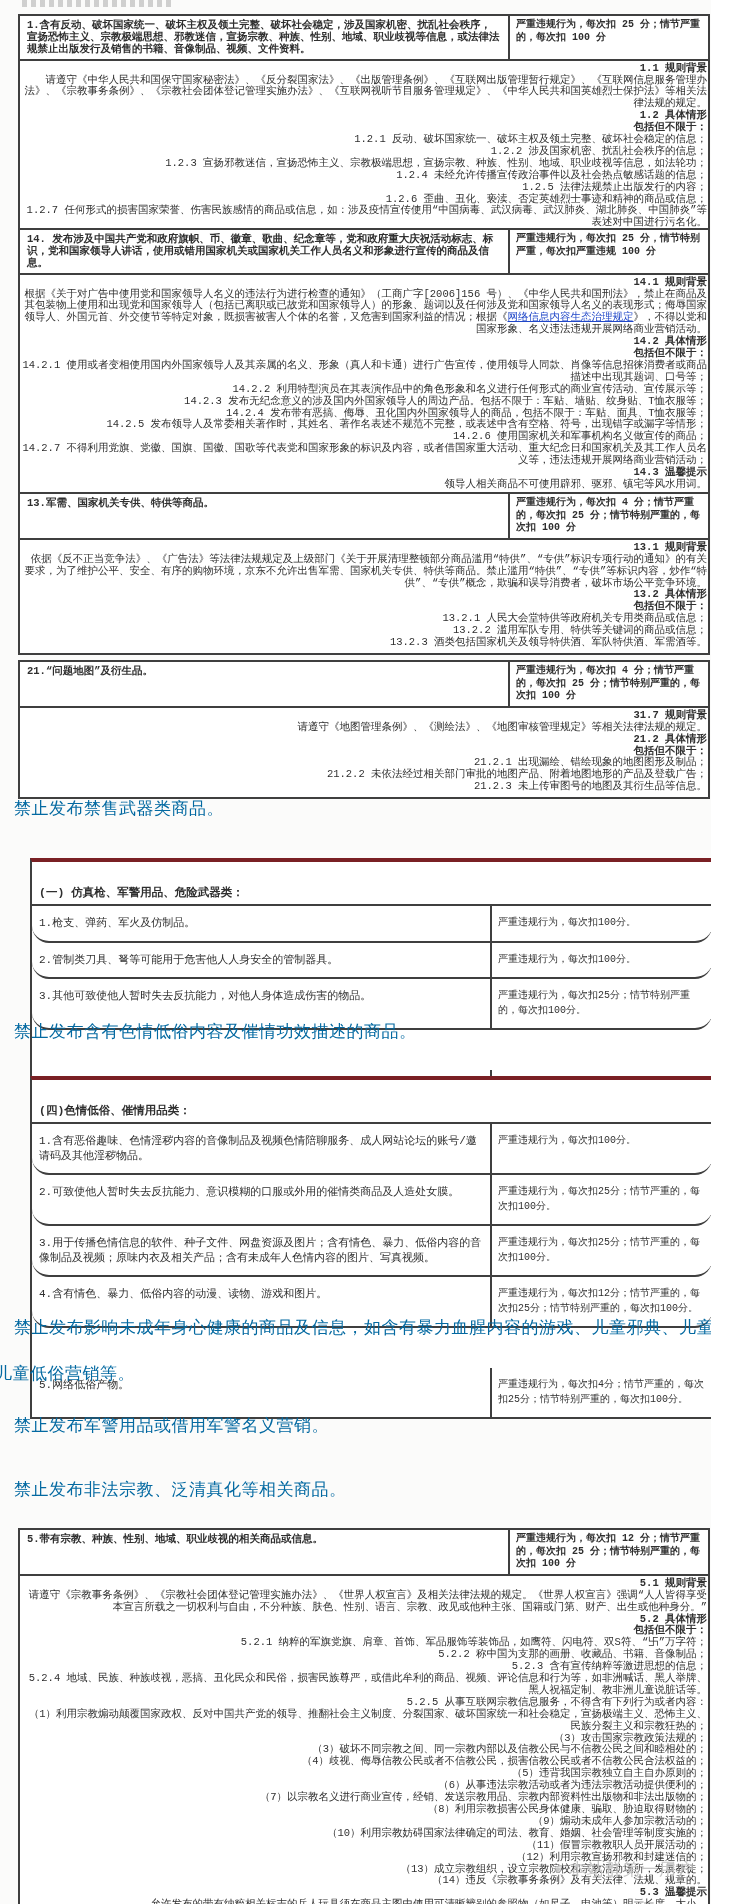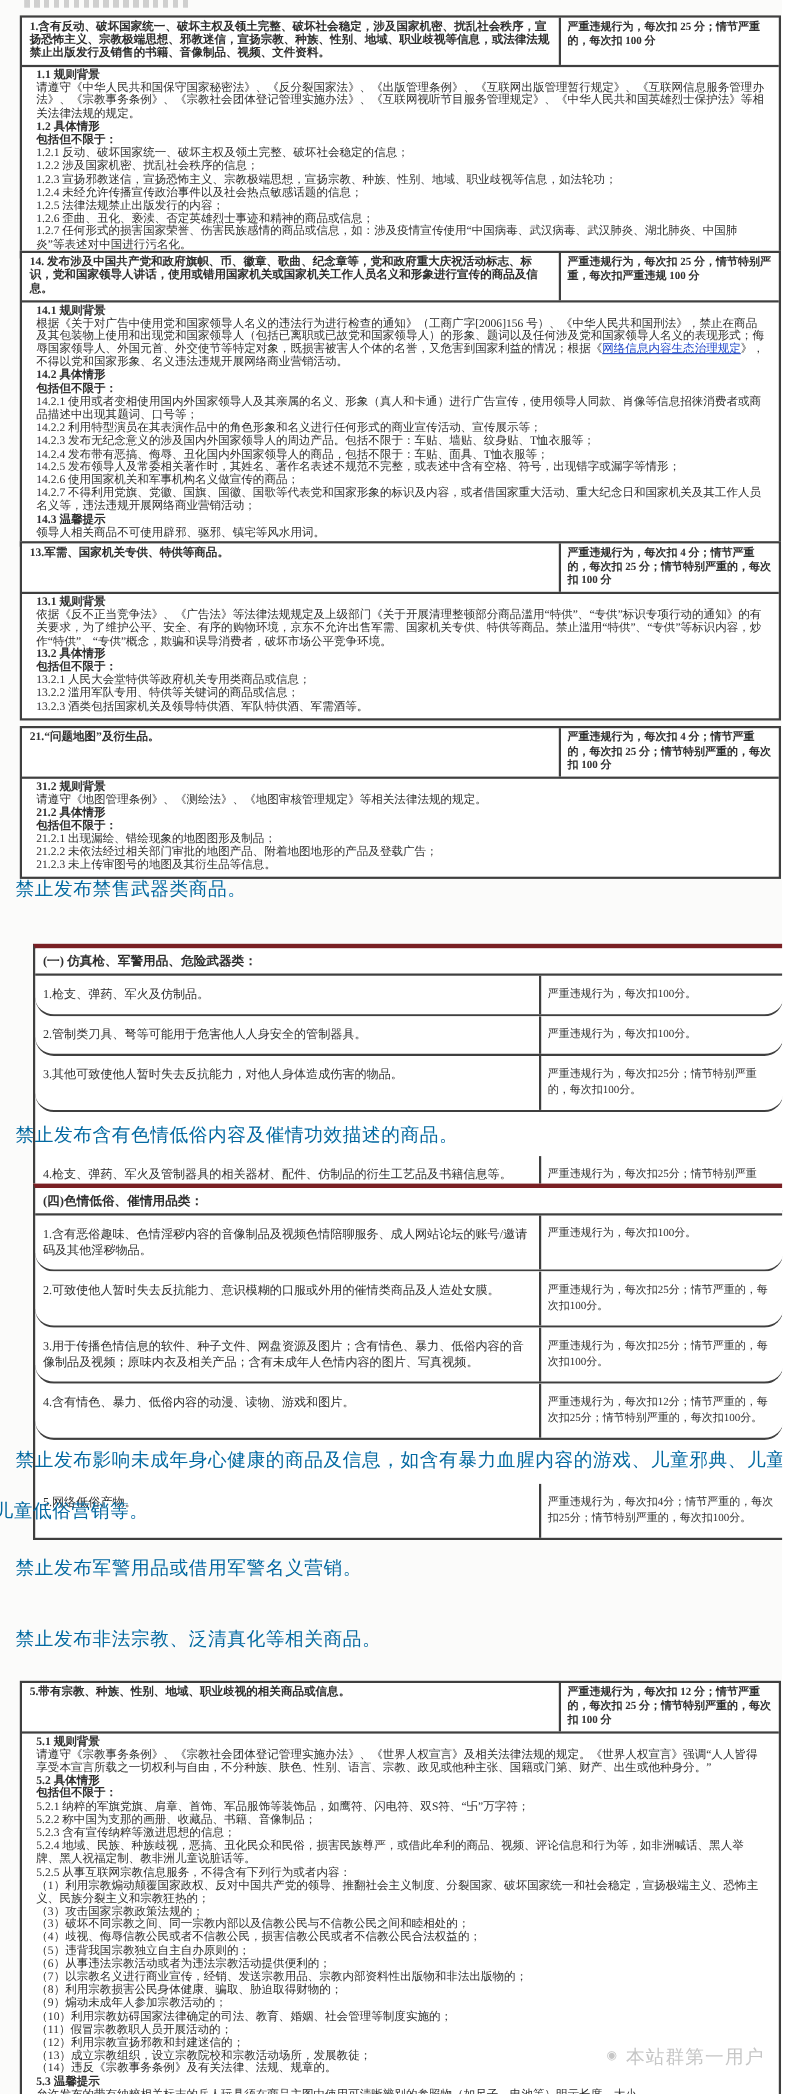--- a/index.html
+++ b/index.html
@@ -1,34 +1,34 @@
 <!DOCTYPE html>
 <html><head>
 <meta charset="utf-8">
 <style>
   html,body{margin:0;padding:0;background:#ffffff;}
   .page{position:relative;width:711px;height:1904px;overflow:hidden;background:#fbfbfa;
-        font-family:Liberation Serif, serif;color:#2f2f2f;}
+        font-family:Liberation Mono, monospace;color:#2f2f2f;}
   .top-clip{position:absolute;left:22px;top:0;width:150px;height:7px;opacity:.45;
         background:repeating-linear-gradient(90deg,#9a9a9a 0 5px,transparent 5px 9px);}
   
   .rule-table{position:absolute;left:18px;width:692px;box-sizing:border-box;
         border:2px solid #3f3f3f;background:#fff;}
   .summary-row{display:flex;border-bottom:2px solid #3f3f3f;font-weight:bold;}
   .cell-desc{width:490px;box-sizing:border-box;padding:3px 7px;border-right:2px solid #3f3f3f;
         font-size:10.5px;line-height:12.2px;}
   .cell-penalty{flex:1;padding:3px 6px;font-size:10px;line-height:12.6px;}
-  .details{padding:2px 13px 4px;font-size:10.5px;line-height:11.9px;}
+  .details{padding:2px 1px 4px;font-size:10.5px;line-height:11.9px;text-align:right;}
   .detail-line{margin:0;}
   .bold{font-weight:bold;}
   .link{color:#2047c8;text-decoration:underline;cursor:pointer;}
   
   .cat-table{position:absolute;left:30px;width:684px;box-sizing:border-box;background:#fff;
         border:2px solid #3f3f3f;border-top:4px solid #7a2024;font-size:11px;}
-  .cat-title{font-weight:bold;padding:4px 7px;border-bottom:2px solid #3f3f3f;font-size:11.5px;}
+  .cat-title{font-weight:bold;padding:4px 7px;border-bottom:2px solid #3f3f3f;font-size:11.5px;margin-top:19px;}
   .cat-row{display:flex;border-bottom:2px solid #3f3f3f;border-radius:17px;}
   .cat-row:last-child{border-bottom:none;margin-top:40px;}
   .cat-item{width:460px;box-sizing:border-box;padding:10px 7px;border-right:2px solid #3f3f3f;
         line-height:14.5px;}
   .cat-penalty{flex:1;padding:10px 6px;font-size:10px;line-height:14.5px;}
   
   .lead{position:absolute;left:14px;margin:0;font-size:17px;color:#0369a1;letter-spacing:.5px;}
   .lead .nowrap{white-space:nowrap;}
   .lead .shift-left{margin-left:-19px;margin-top:23px;}
   
@@ -96,21 +96,21 @@
         <div class="detail-line">13.2.2 滥用军队专用、特供等关键词的商品或信息；</div>
         <div class="detail-line">13.2.3 酒类包括国家机关及领导特供酒、军队特供酒、军需酒等。</div>
       </div>
     </section>
   <section class="rule-table" style="top:660px">
       <div class="summary-row">
         <div class="cell-desc">21.“问题地图”及衍生品。</div>
         <div class="cell-penalty">严重违规行为，每次扣 4 分；情节严重的，每次扣 25 分；情节特别严重的，每次扣 100 分</div>
       </div>
       <div class="details">
-        <div class="detail-line bold">31.2 规则背景</div>
+        <div class="detail-line bold">31.7 规则背景</div>
         <div class="detail-line">请遵守《地图管理条例》、《测绘法》、《地图审核管理规定》等相关法律法规的规定。</div>
         <div class="detail-line bold">21.2 具体情形</div>
         <div class="detail-line bold">包括但不限于：</div>
         <div class="detail-line">21.2.1 出现漏绘、错绘现象的地图图形及制品；</div>
         <div class="detail-line">21.2.2 未依法经过相关部门审批的地图产品、附着地图地形的产品及登载广告；</div>
         <div class="detail-line">21.2.3 未上传审图号的地图及其衍生品等信息。</div>
       </div>
     </section>
 
   <p class="lead" style="top:797px">禁止发布禁售武器类商品。</p>

